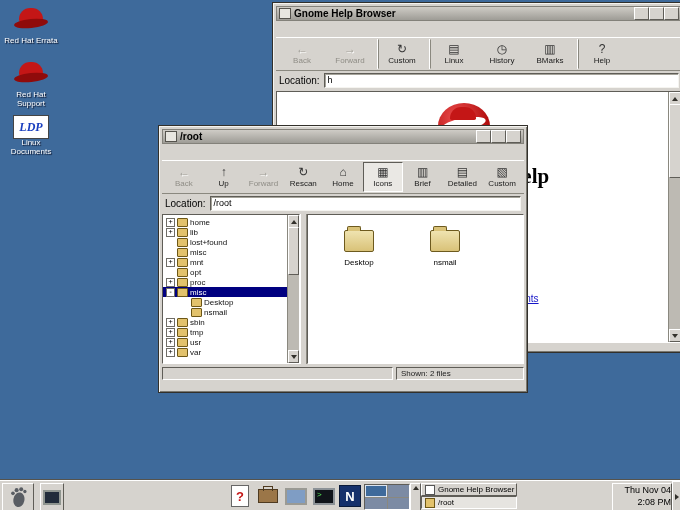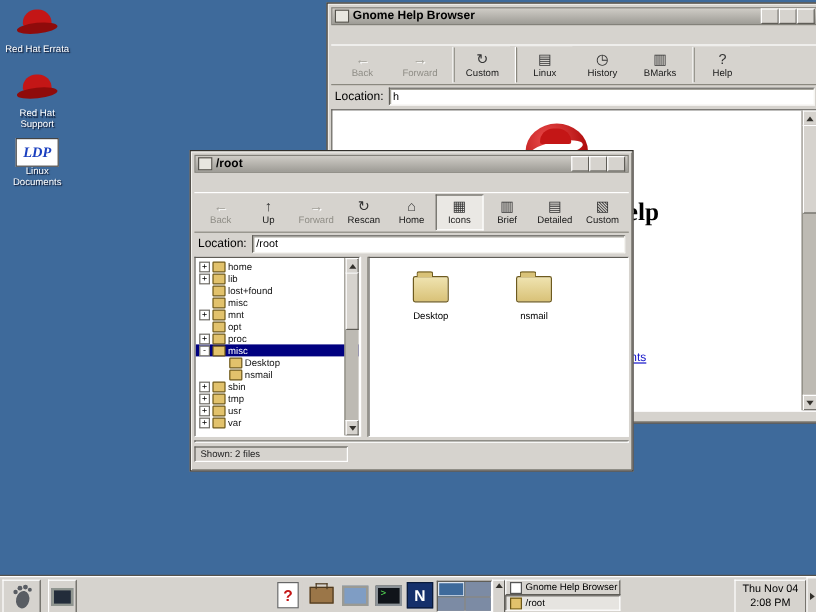--- a/index.html
+++ b/index.html
@@ -118,21 +118,21 @@
   .splitter { width:5px; background:#d6d3ce; border-left:1px solid #fff; border-right:1px solid #8a887f; }
   .files-panel { flex:1; background:#fff; border:1px solid; border-color:#5f5d57 #fff #fff #5f5d57;
                  overflow:hidden; }
   .files-wrap { display:flex; padding:10px 0 0 22px; gap:28px; }
   .fitem { width:58px; text-align:center; }
   .gmc-folder { display:inline-block; position:relative; width:28px; height:20px; margin-top:5px;
                 background:linear-gradient(#efe3b0,#d9c278); border:1px solid #6d5a1e; border-radius:2px; }
   .gmc-folder::before { content:""; position:absolute; top:-5px; left:2px; width:12px; height:4px;
                 background:#d9c278; border:1px solid #6d5a1e; border-bottom:none; border-radius:2px 2px 0 0; }
   .fitem-label { display:block; font-size:8px; color:#000; margin-top:2px; }
-  .statusbar { display:flex; gap:3px; margin-top:3px; height:13px;flex-direction:column; }
+  .statusbar { display:flex; gap:3px; margin-top:3px; height:13px; }
   .seg { border:1px solid; border-color:#5f5d57 #fff #fff #5f5d57; font-size:8px;
          line-height:11px; padding:0 4px; color:#222; }
   .seg.left { flex:1; }
   .seg.right { width:118px; }
 
   
   #panel { position:absolute; left:0; top:480px; width:680px; height:30px;
            background:var(--c-panel_gray,#d6d3ce); border-top:1px solid #fff;
            box-shadow:0 -1px 0 #55534d; z-index:30; }
   .p-btn { position:absolute; top:2px; height:26px; background:#d6d3ce;
@@ -160,21 +160,21 @@
   .task-handle { position:absolute; left:410px; top:2px; width:9px; height:26px;
                  display:flex; align-items:flex-start; justify-content:center; padding-top:2px;
                  background:#d6d3ce; }
   .tasklist { position:absolute; left:421px; top:2px; width:96px; height:26px;
               display:flex; flex-direction:column; gap:0; }
   .task-btn { display:flex; align-items:center; gap:3px; height:13px; background:#d6d3ce;
               font-size:8px; padding:0 3px; overflow:hidden; white-space:nowrap; box-sizing:border-box; }
   .task-btn.pressed { border-color:#5f5d57 #fff #fff #5f5d57; background:#e6e4e0; }
   .task-icon { width:8px; height:8px; flex:none; background:#fff; border:1px solid #555; }
   .task-btn [data-name="folder-icon"] { background:var(--c-folder_tan,#e2c26c); border-color:#6d5716; }
-  .clock { position:absolute; left:612px; top:2px; width:58px; height:26px; text-align:center;
+  .clock { position:absolute; left:612px; top:2px; width:58px; height:26px; text-align:right;
            font-size:9px; line-height:12px; background:#d6d3ce; }
   .hide-btn { position:absolute; left:672px; top:0; width:8px; height:30px;
               display:flex; align-items:center; justify-content:center; background:#d6d3ce; }
 </style>
 </head>
 <body>
 
 <div id="screen" data-name="desktop">
 
   <div id="desktop-icons" data-name="desktop-icon-column">

